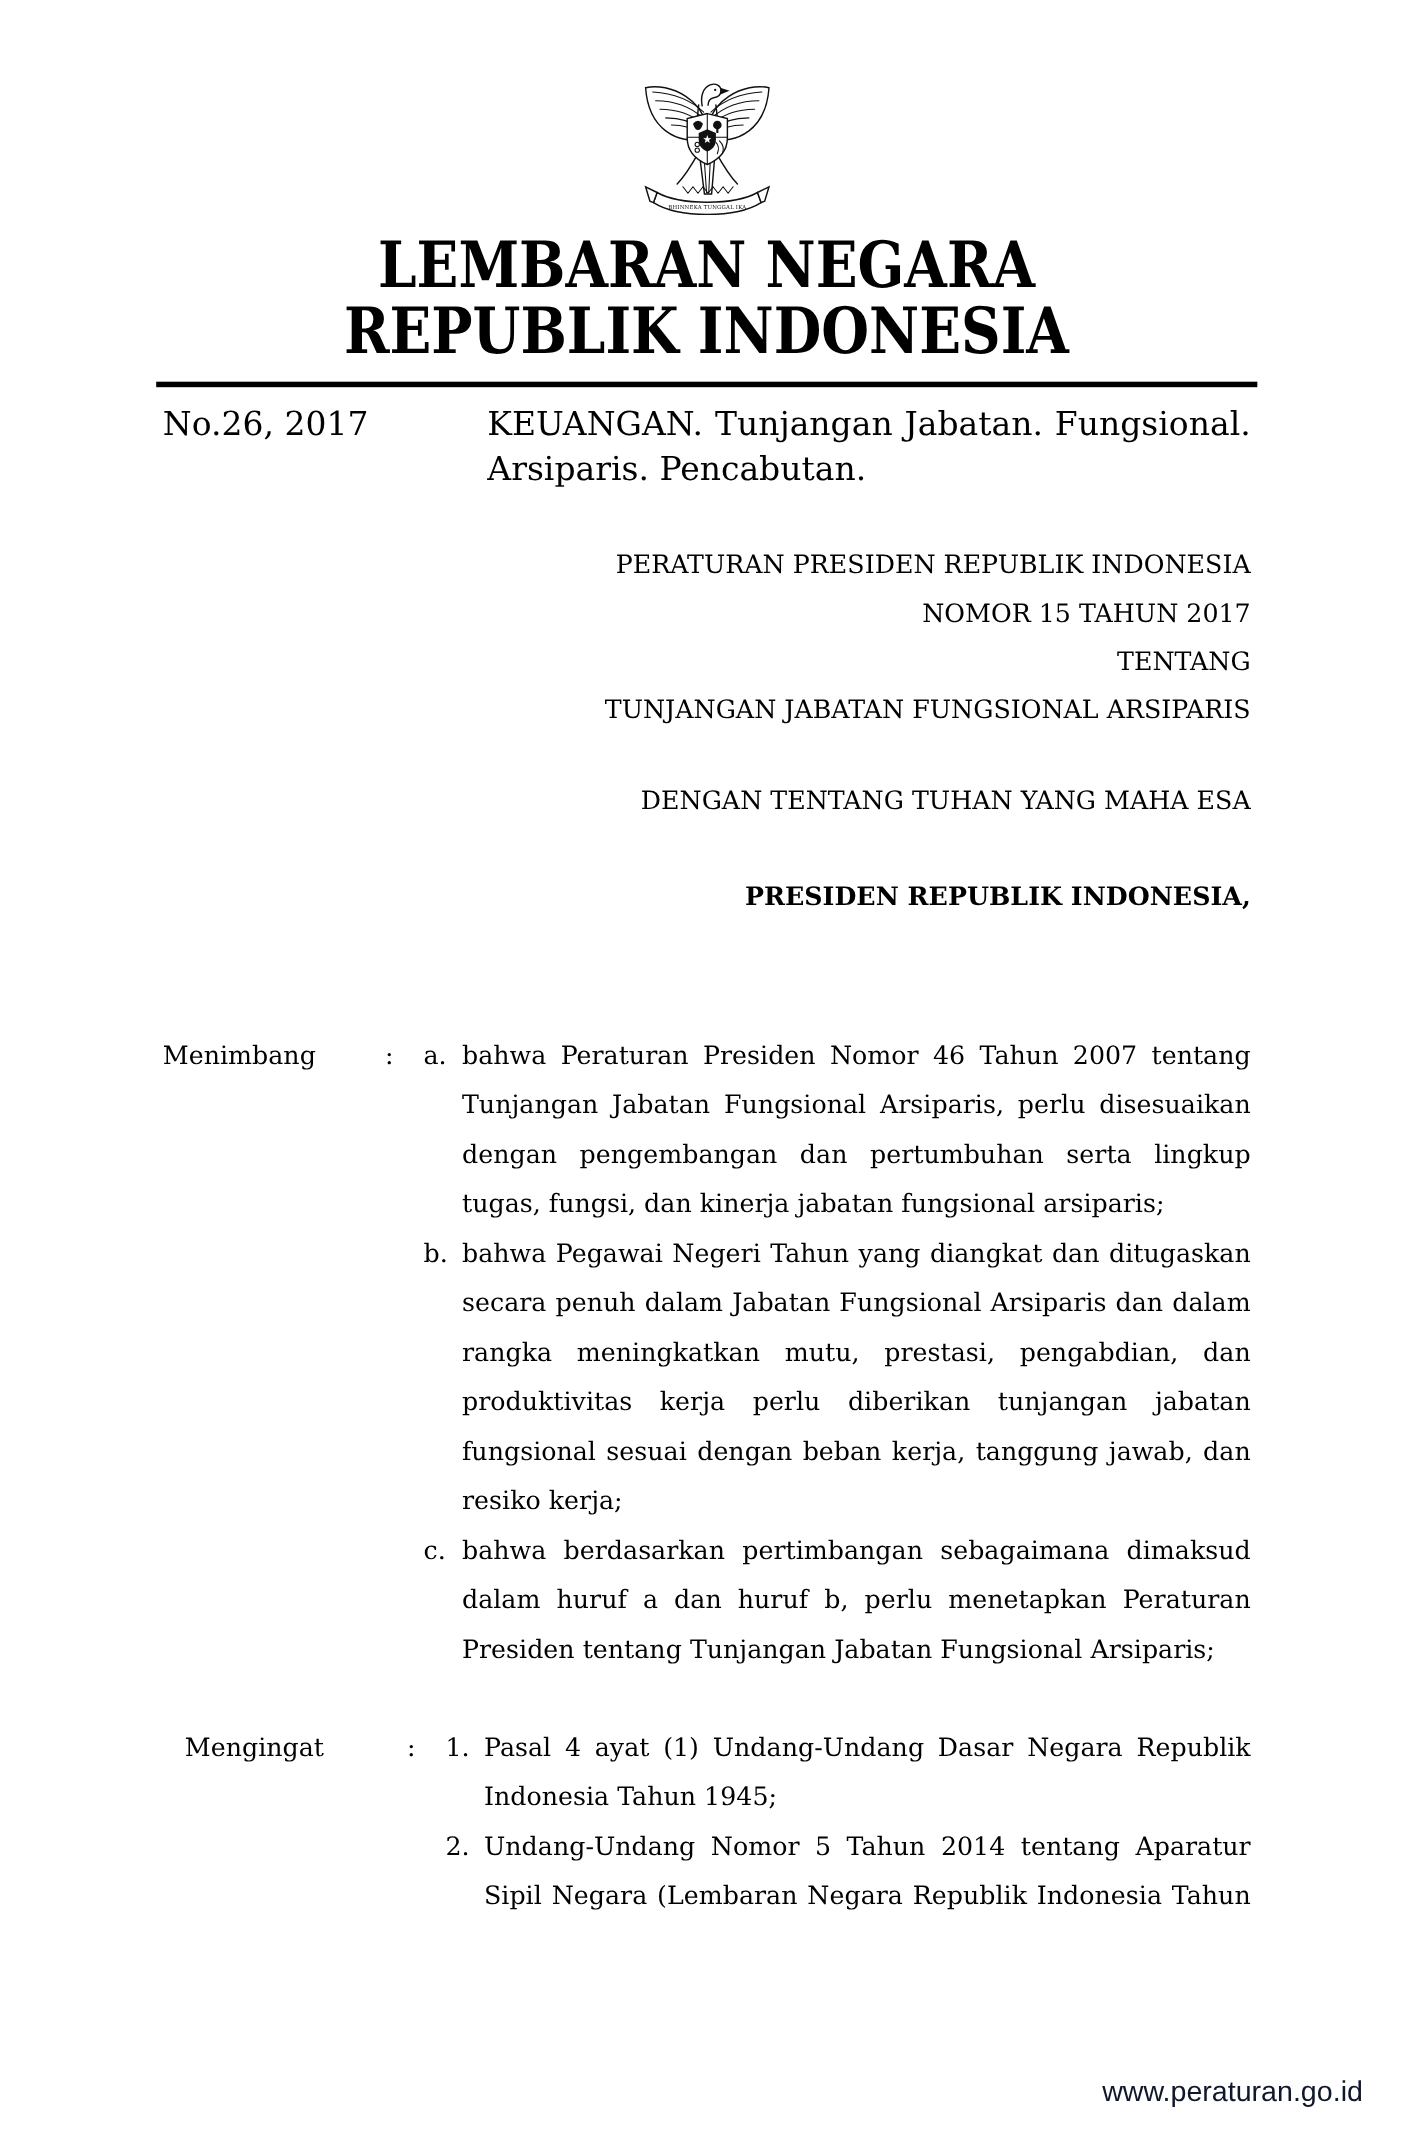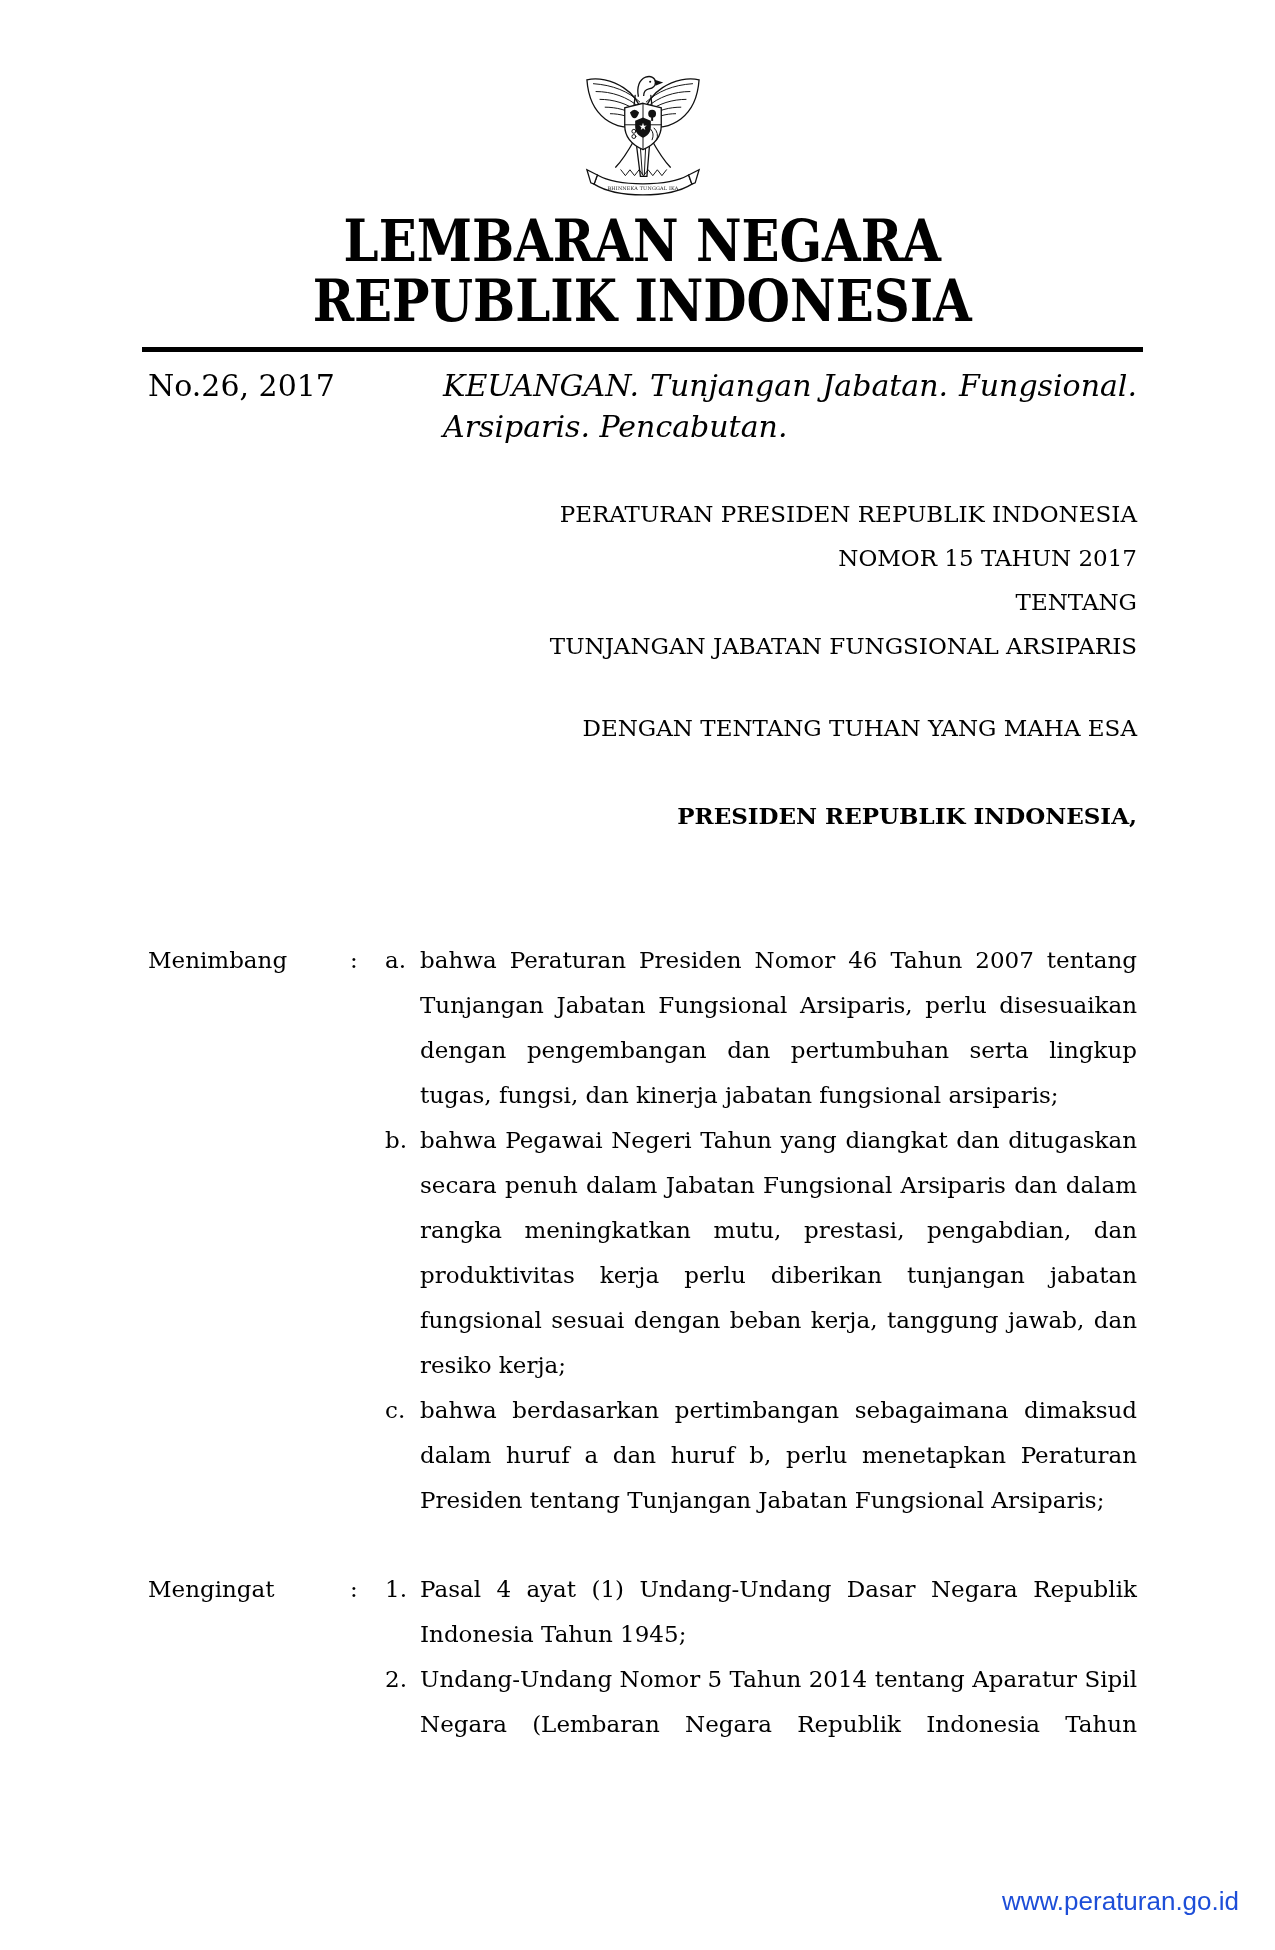--- a/index.html
+++ b/index.html
@@ -28,29 +28,29 @@
   .doc-title-line > span { display: inline-block; transform: scaleX(0.86); transform-origin: 50% 50%; }
 
   .header-rule {
     height: 5px; background: #000;
     margin-top: 16px;
     margin-left: -6px; margin-right: -6px;
   }
 
   .header-row { display: flex; margin-top: 13px; font-size: 30px; line-height: 41px; }
   .header-number { width: 295px; flex: 0 0 295px; }
-  .header-subject { flex: 1; text-align: justify; font-style: italic; }
+  .header-subject { flex: 1; text-align: justify; }
 
   .center-line { text-align: right; font-size: 23px; line-height: 44px; }
   .preamble-block { margin-top: 45px; }
   .motto-line { margin-top: 38px; }
   .issuer-line { margin-top: 44px; font-weight: bold; }
 
   .consider-block { margin-top: 100px; }
-  .recall-block  { margin-top: 44px; }
+  .recall-block  { margin-top: 44px; margin-left: 20px; }
 
   .clause {
     display: grid;
     grid-template-columns: 202px 35px 1fr;
     font-size: 23px;
     line-height: 45px;
   }
   .clause-label { white-space: nowrap; }
   .clause-colon { }
   .clause-items { }
@@ -58,21 +58,21 @@
   .clause-item-marker { }
   .clause-item-text { text-align: justify; }
   .clause-item-text.force-justify { text-align-last: justify; }
 
   .page-footer {
     position: absolute;
     top: 1886px;
     right: 36px;
     font-family: "Liberation Sans", sans-serif;
     font-size: 26px;
-    color: #1d4ed8;
+    color: #0f172a;
     line-height: 30px;
   }
 
   .garuda-line { stroke: #111; stroke-width: 2; fill: none; stroke-linecap: round; }
   .garuda-thin { stroke: #111; stroke-width: 1.5; fill: none; stroke-linecap: round; }
   .garuda-fillw { stroke: #111; stroke-width: 2; fill: #ffffff; }
   .garuda-fillb { fill: #111; stroke: none; }
   .garuda-motto { font-family: "DejaVu Serif", serif; font-size: 7.5px; fill: #111; letter-spacing: 0.3px; }
 </style>
 </head>

